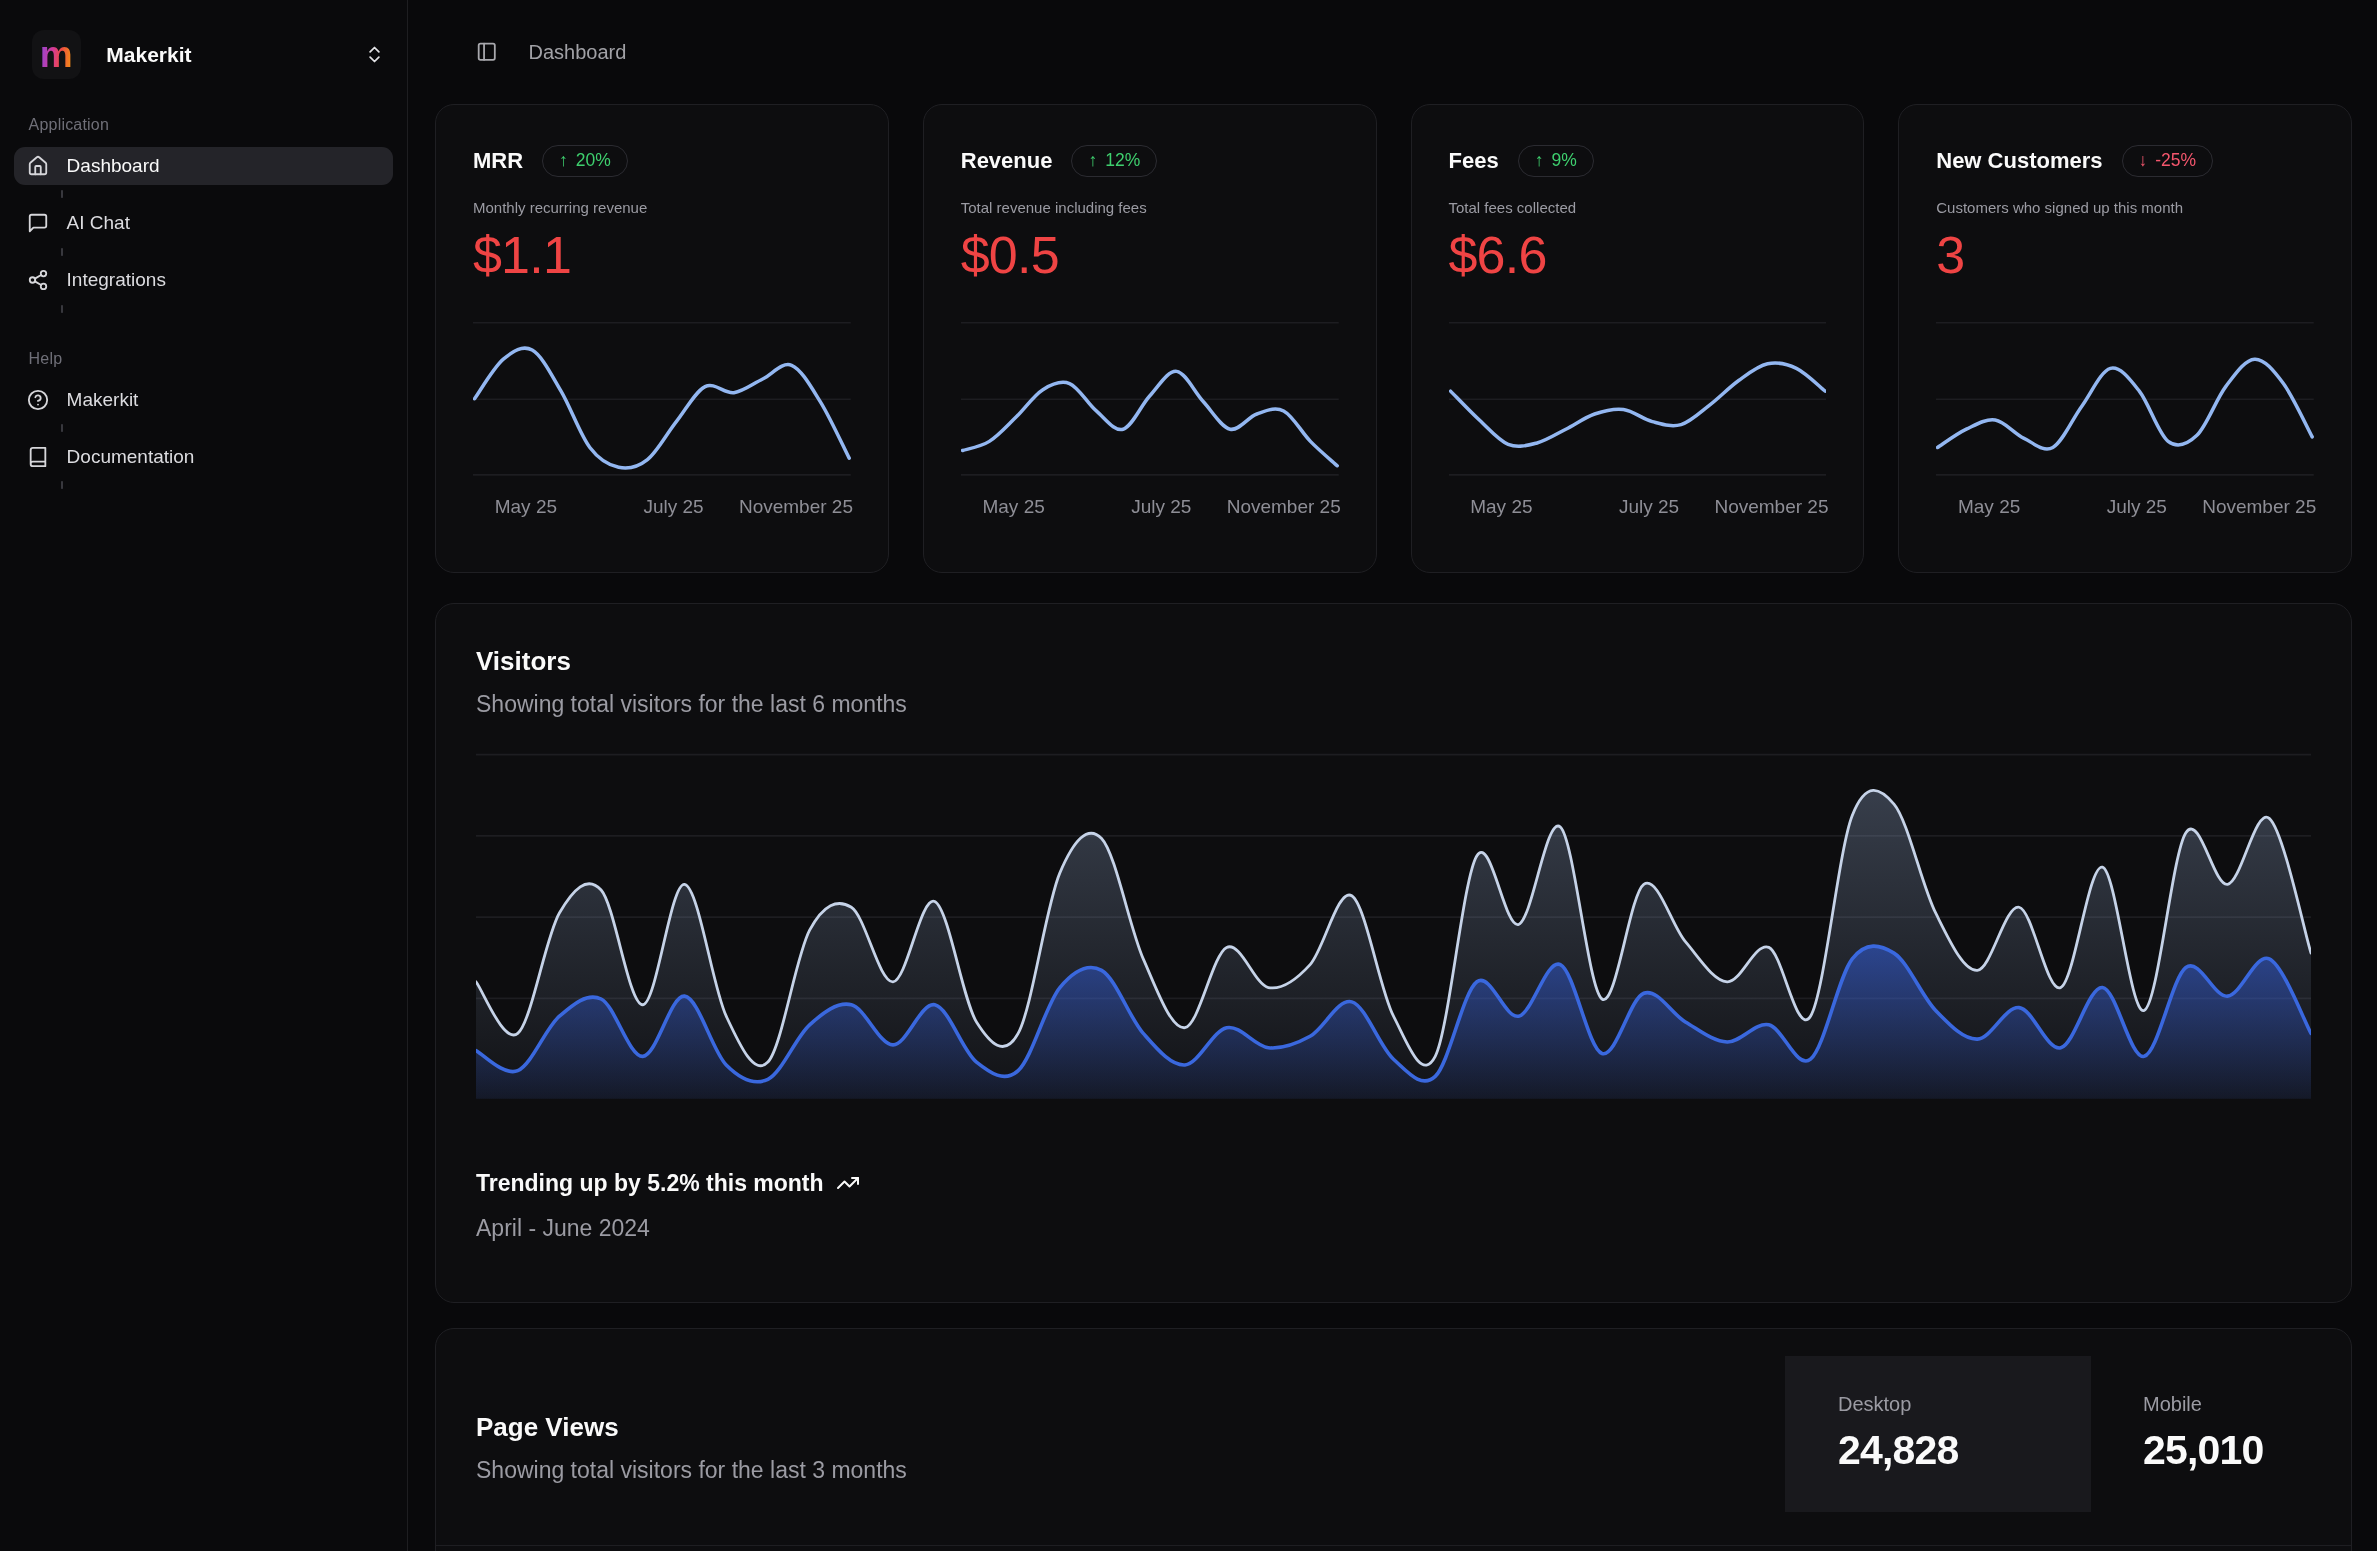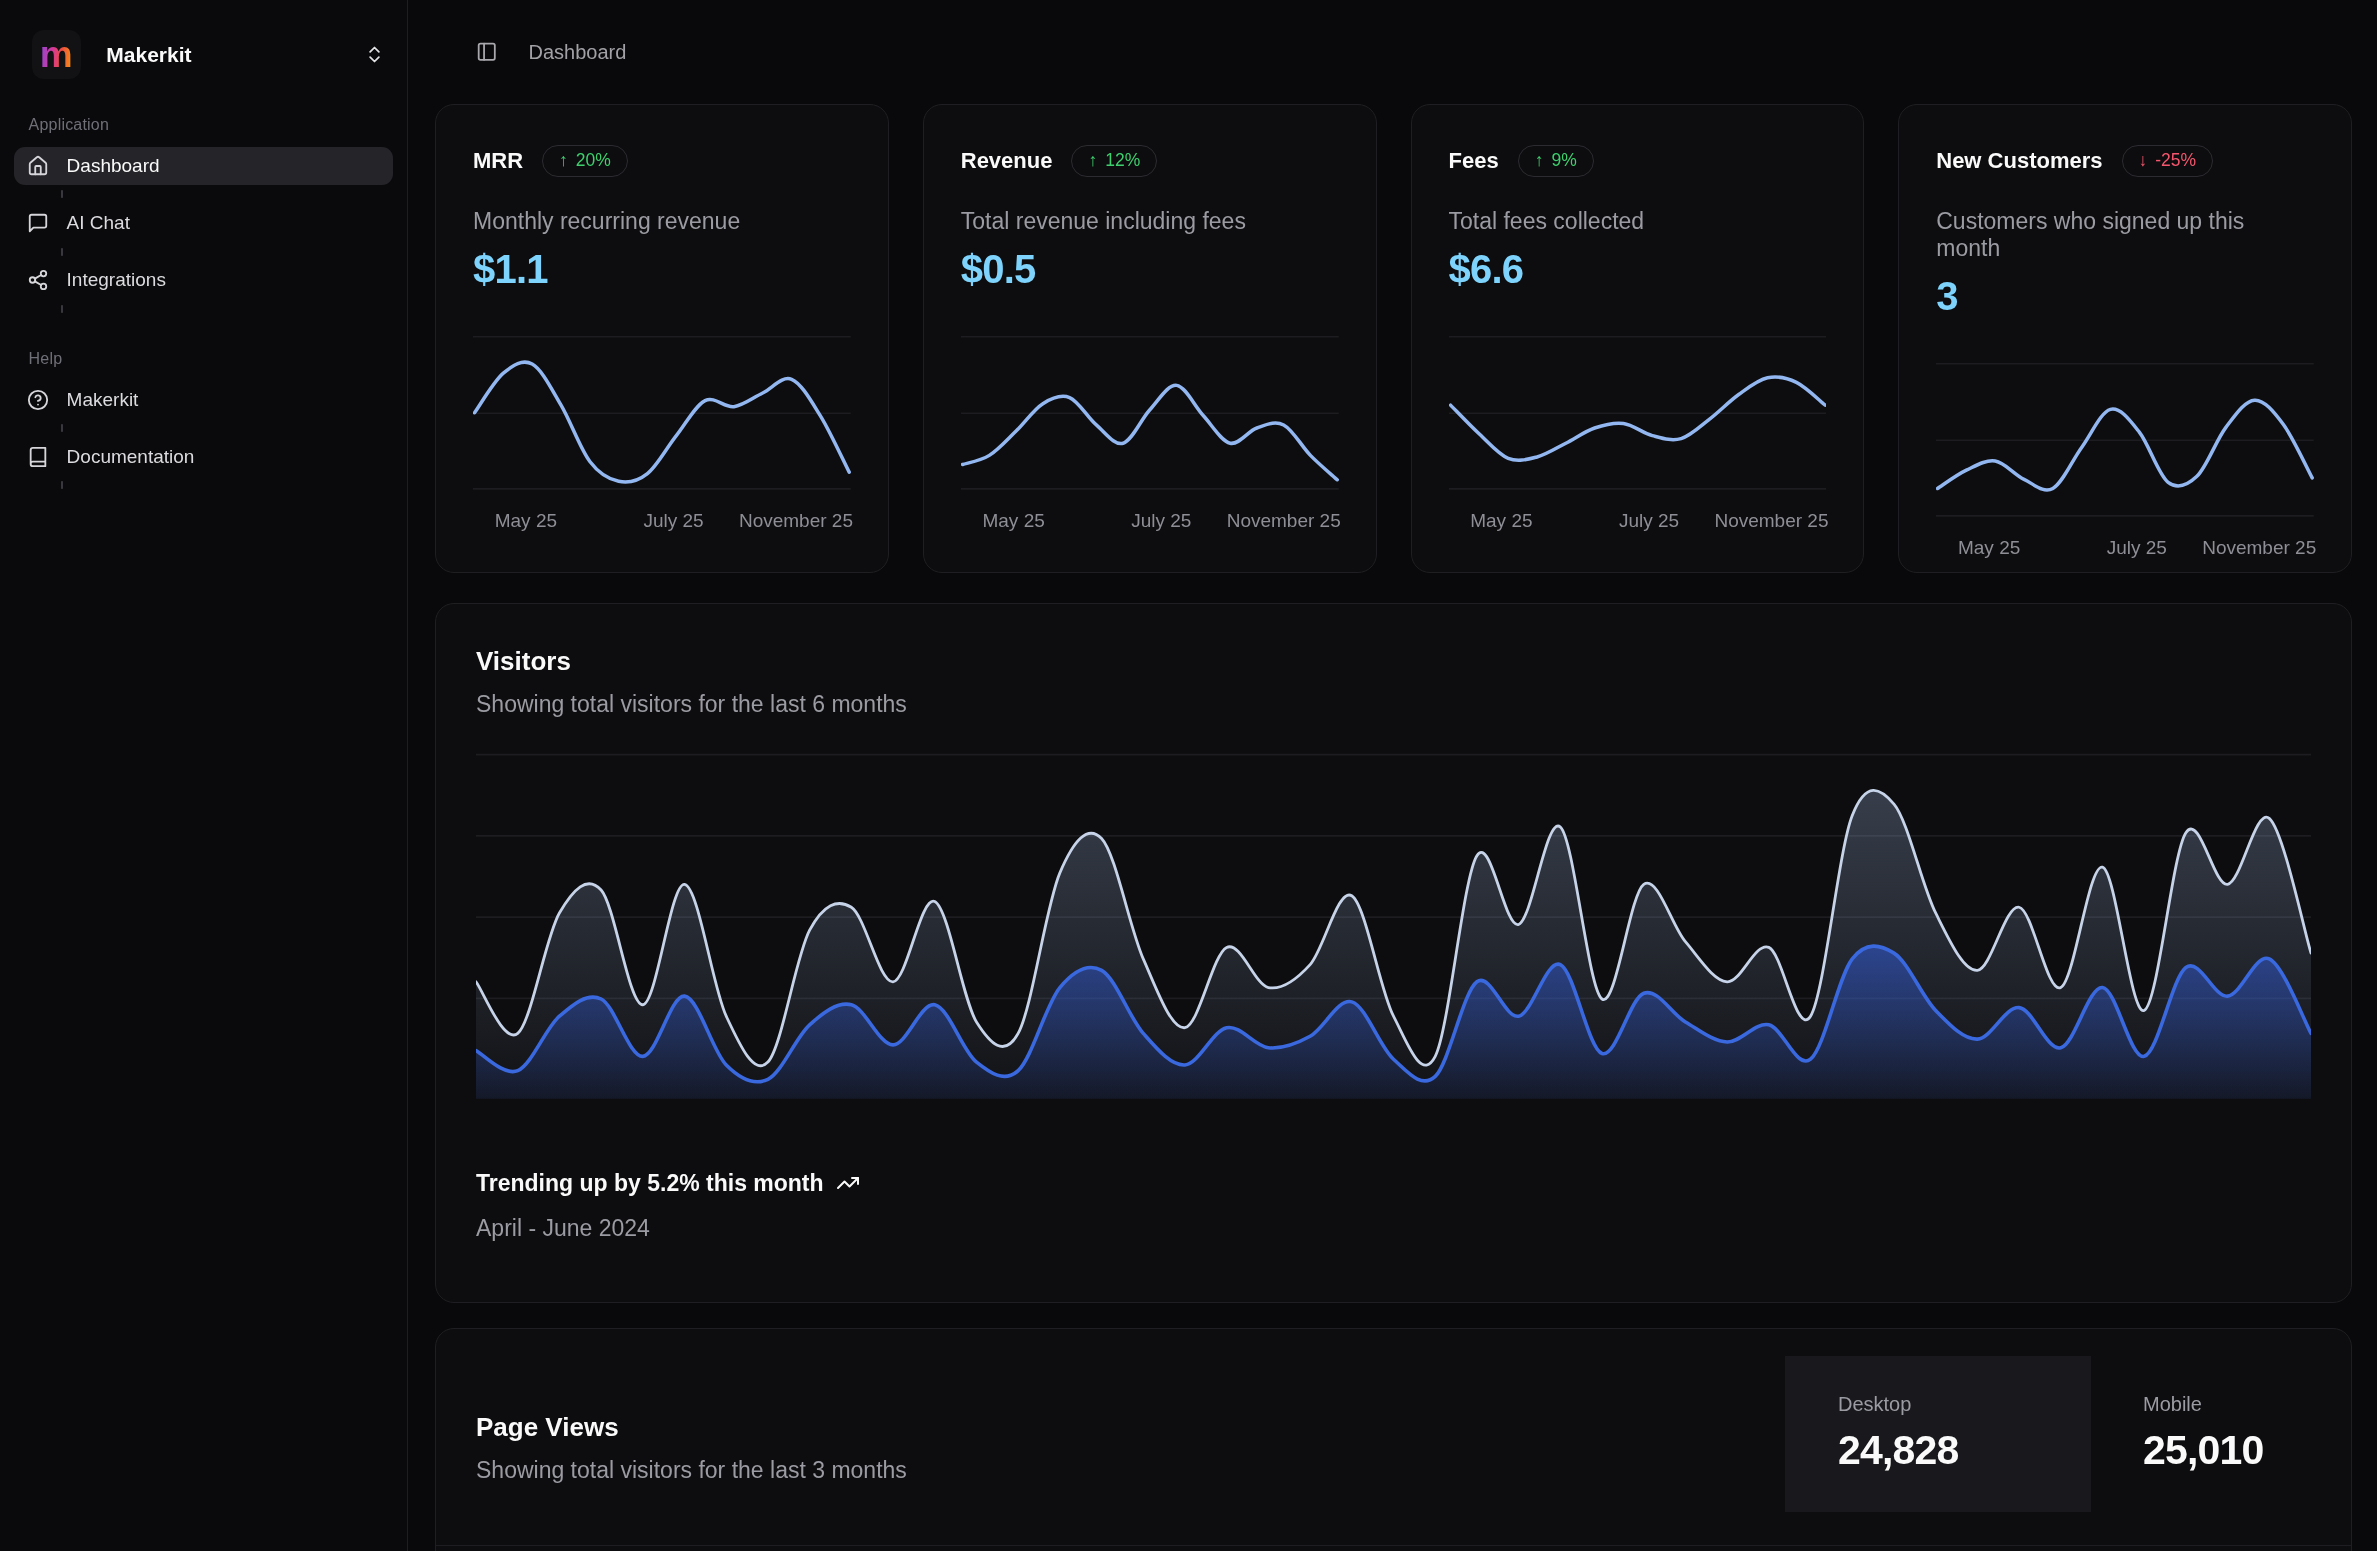--- a/index.html
+++ b/index.html
@@ -64,22 +64,22 @@
   .stat-card { flex:1; height:469px; padding:38px 37px 0 37px; }
   .stat-head { display:flex; align-items:center; gap:19px; height:35px; }
   .stat-title { font-size:22px; font-weight:600; color:#fafafa; }
   .badge {
     display:inline-flex; align-items:center; gap:8px;
     height:32px; padding:0 16px; border:0.8px solid #2b2b31; border-radius:796px;
     font-size:17.5px; font-weight:500;
   }
   .badge.up { color:#3ecf6e; }
   .badge.down { color:#f4566d; }
-  .stat-sub { margin-top:30px; font-size:23px; line-height:27px; color:#9b9ba3; }
-  .stat-value { margin-top:14.3px; font-size:40px; line-height:41px; font-weight:700; letter-spacing:-0.8px; color:#7dd3fc; }
+  .stat-sub { margin-top:16px; font-size:15px; line-height:27px; color:#9b9ba3; }
+  .stat-value { margin-top:14.3px; font-size:52px; line-height:41px; font-weight:400; letter-spacing:-0.8px; color:#ef4444; }
   .spark-wrap { margin-top:42px; }
   .spark-svg { width:100%; height:167px; display:block; }
   .spark-labels { position:relative; height:24px; margin-top:11px; font-size:19px; color:#8e8e96; }
   .spark-labels span { position:absolute; transform:translateX(-50%); white-space:nowrap; }
   .sl-0 { left:14%; } .sl-1 { left:42.5%;margin-left:40px; } .sl-2 { left:85.5%; }
 
   
   .visitors-card { margin-top:29.5px; height:700px; padding:40px 40px 0 40px; }
   .sec-title { font-size:26px; font-weight:600; color:#fafafa; line-height:35px; }
   .sec-sub { margin-top:11px; font-size:23px; line-height:29px; color:#9b9ba3; }

